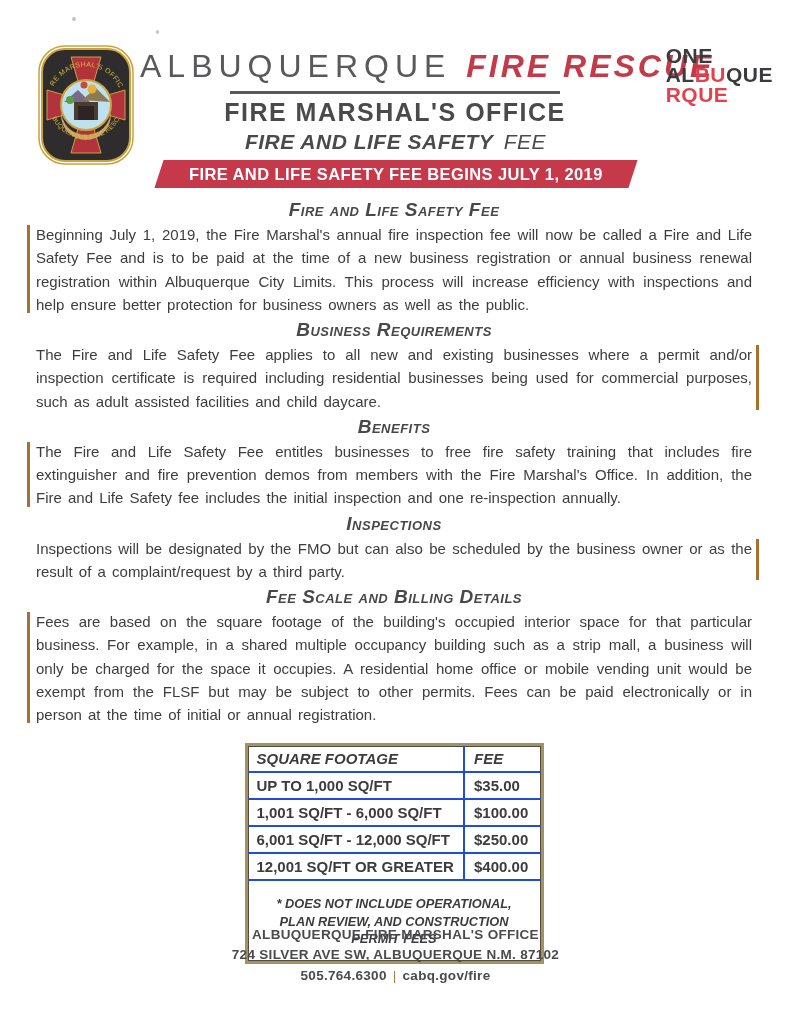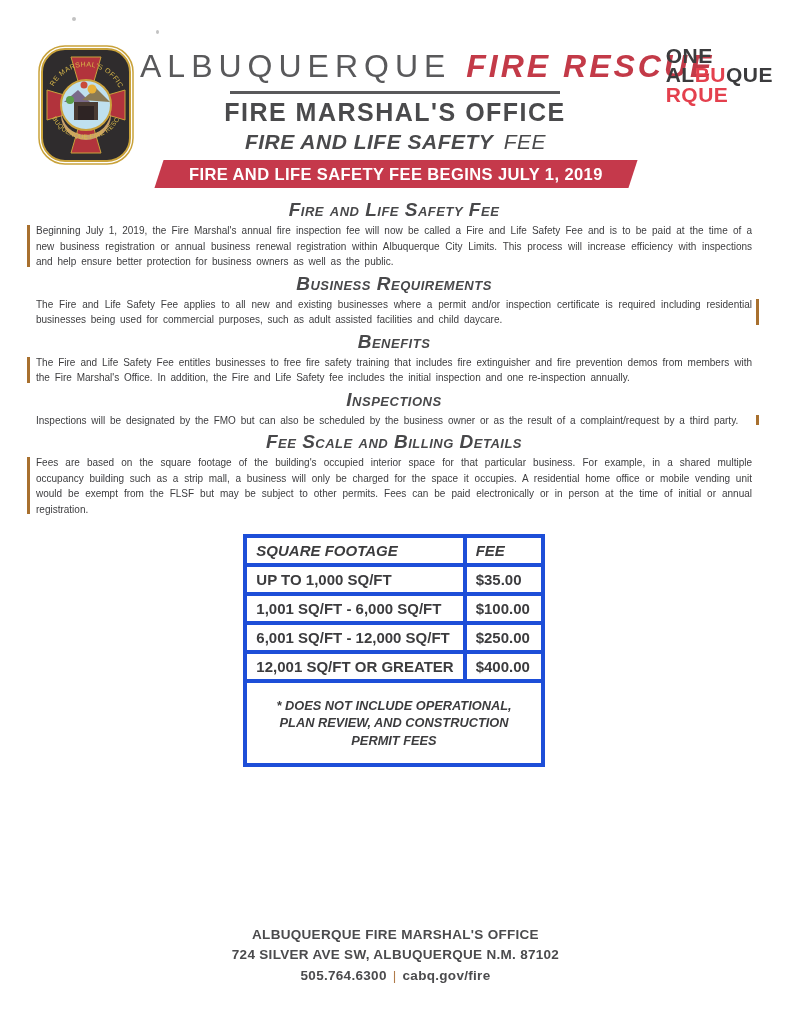--- a/index.html
+++ b/index.html
@@ -43,30 +43,30 @@
   .banner-text { display: inline-block; transform: skewX(18deg); color: #ffffff;
                  font-weight: 700; font-size: 16.5px; line-height: 28px; letter-spacing: 0.4px;
                  white-space: nowrap; }
 
   
   .content { position: absolute; left: 36px; top: 196px; width: 716px; }
   .section-heading { text-align: center; font-style: italic; font-weight: 700;
                      font-variant: small-caps; font-size: 19px; color: #48484a;
                      letter-spacing: 0.5px; margin: 3px 0 2px 0; }
   .para-wrap { position: relative; }
-  .para { font-size: 10px; line-height: 1.55; text-align: justify; color: #3d3d3f;
+  .para { font-size: 15px; line-height: 1.55; text-align: justify; color: #3d3d3f;
           word-spacing: 2px; }
   .accent-bar { position: absolute; top: 2px; bottom: 3px; width: 3px; background: #a8702e; }
   .accent-bar.left { left: -9px; }
   .accent-bar.right { right: -7px; }
 
   
   .fee-table { margin: 17px auto 0 auto; border-collapse: collapse;
                border: 3px solid #a5935c; box-shadow: 0 0 0 1px #514d42 inset; }
-  .fee-table td, .fee-table th { border: 4px solid #1d4ed8; padding: 4px 9px;
+  .fee-table td, .fee-table th { border: 2px solid #1d4ed8; padding: 4px 9px;
                font-size: 15px; font-weight: 700; color: #3c3c3e; text-align: left;
                white-space: nowrap; }
   .fee-table th { font-style: italic; }
   .col-range { width: 218px; }
   .col-fee   { width: 78px; }
   .fee-note  { text-align: center !important; color: #bc3642; font-style: italic;
                font-size: 12.8px !important; line-height: 1.35; padding: 14px 10px !important;
                white-space: normal !important; max-width: 290px; }
 
   

